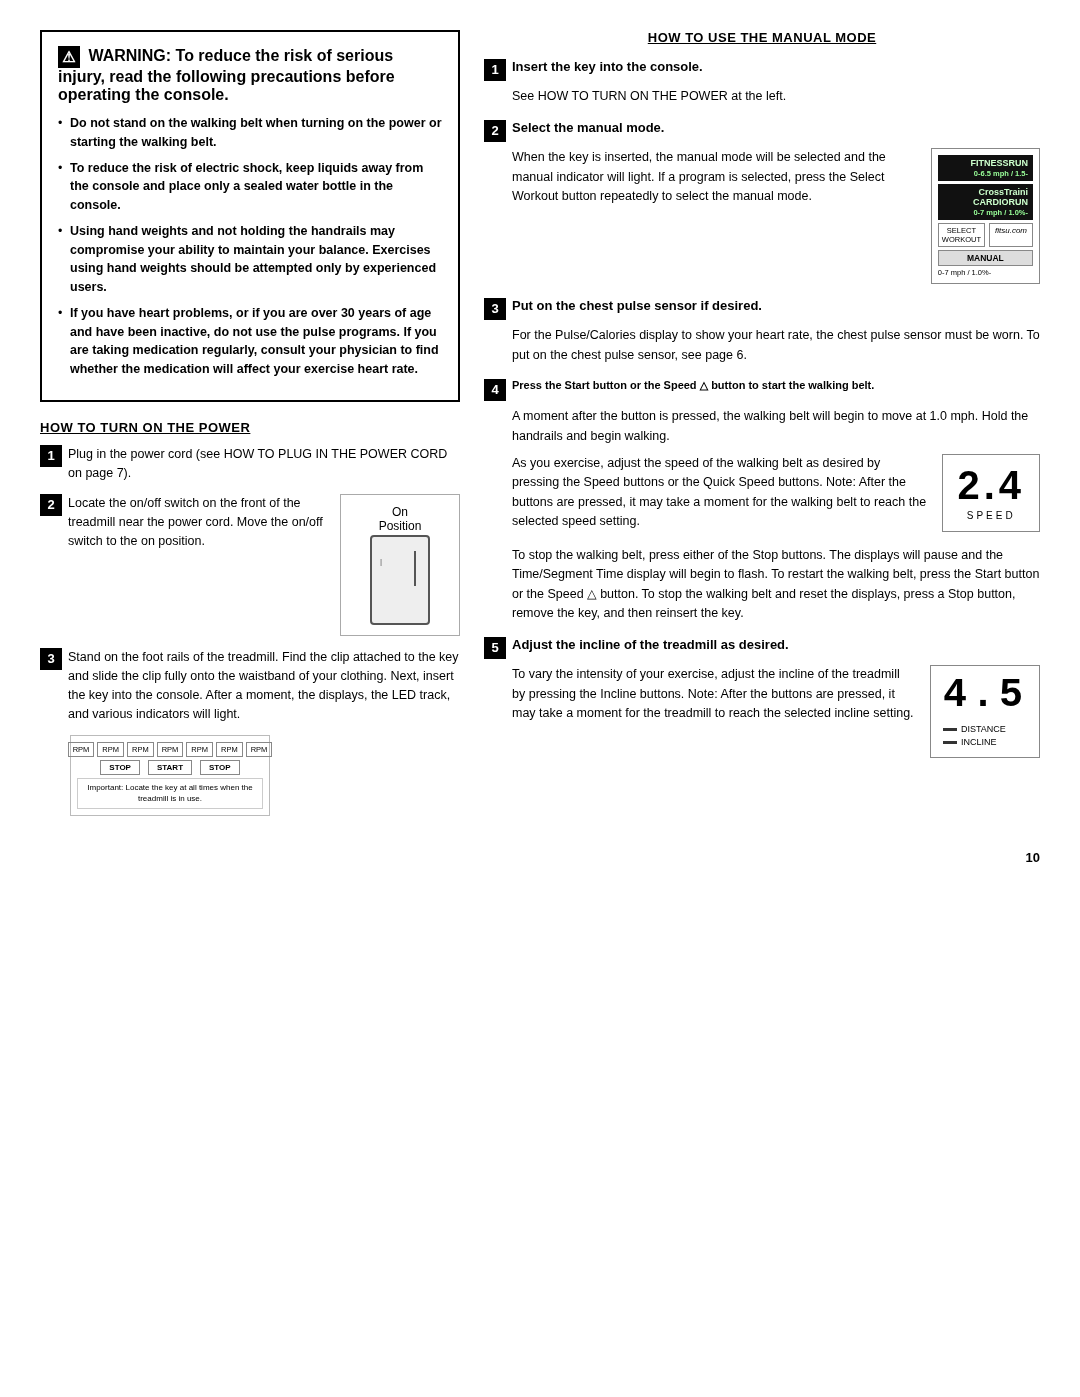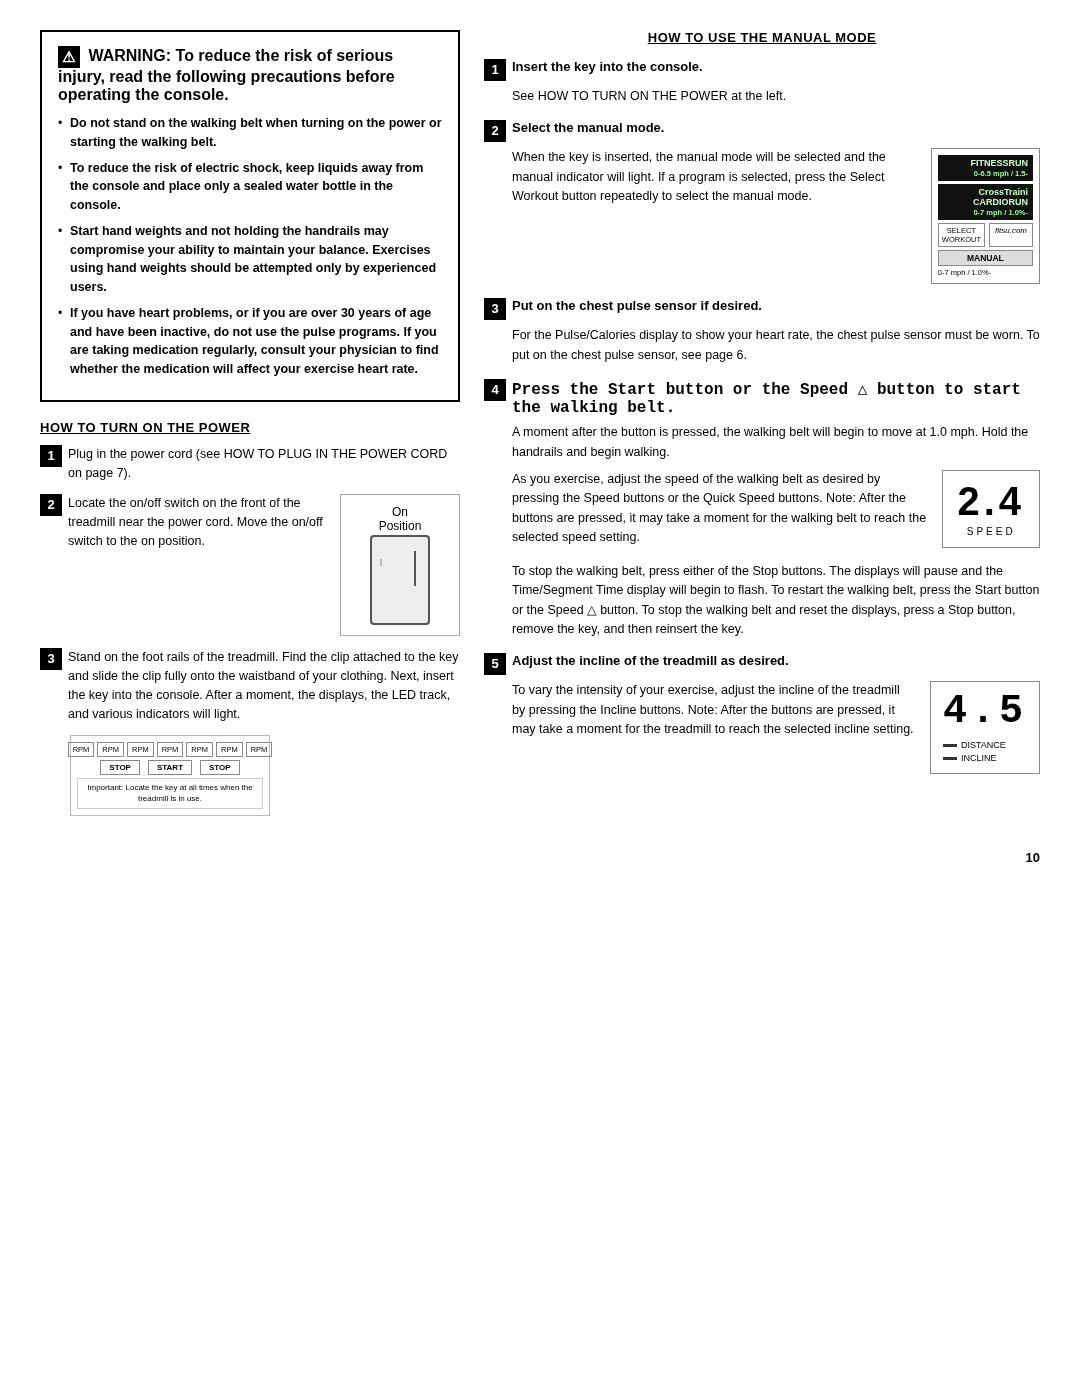--- a/index.html
+++ b/index.html
@@ -147,21 +147,21 @@
 
     <div class="warning-box">
       <div class="warning-title">
         <span class="warn-icon">⚠</span>
         <strong><span>WARNING:</span></strong><span> To reduce the risk of serious injury, read the following precautions before operating the console.</span>
       </div>
       <div class="warning-body">
         <ul class="bullet-list">
           <li><strong>Do not stand on the walking belt when turning on the power or starting the walking belt.</strong></li>
           <li><strong>To reduce the risk of electric shock, keep liquids away from the console and place only a sealed water bottle in the console.</strong></li>
-          <li><strong>Start hand weights and not holding the handrails may compromise your ability to maintain your balance. Exercises using hand weights should be attempted only by experienced users.</strong></li>
+          <li><strong>Using hand weights and not holding the handrails may compromise your ability to maintain your balance. Exercises using hand weights should be attempted only by experienced users.</strong></li>
           <li><strong>If you have heart problems, or if you are over 30 years of age and have been inactive, do not use the pulse programs. If you are taking medication regularly, consult your physician to find whether the medication will affect your exercise heart rate.</strong></li>
         </ul>
       </div>
     </div>
 
     <div>
       <div class="section-header">HOW TO TURN ON THE POWER</div>
 
       <div class="step">
         <div class="step-number">1</div>
@@ -261,21 +261,21 @@
         <div style="font-weight:bold;font-size:13px;">Put on the chest pulse sensor if desired.</div>
       </div>
       <div class="right-step-content" style="padding-left:28px;">
         For the Pulse/Calories display to show your heart rate, the chest pulse sensor must be worn. To put on the chest pulse sensor, see page 6.
       </div>
     </div>
 
     <div class="right-step">
       <div class="right-step-header">
         <div class="step-number">4</div>
-        <div style="font-weight:bold;font-size:16px;font-family:Liberation Mono, monospace;">Press the Start button or the Speed △ button to start the walking belt.</div>
+        <div style="font-weight:bold;font-size:11px;">Press the Start button or the Speed △ button to start the walking belt.</div>
       </div>
       <div style="padding-left:28px;">
         <div class="right-step-content">
           A moment after the button is pressed, the walking belt will begin to move at 1.0 mph. Hold the handrails and begin walking.
         </div>
         <div style="margin-top:8px;">
 
           <div style="float:right;margin-left:14px;margin-bottom:8px;border:1.5px solid #888;padding:10px 14px;text-align:center;min-width:95px;">
             <div style="font-size:40px;font-weight:900;font-family:Liberation Sans, sans-serif;letter-spacing:4px;line-height:1;">2.4</div>
             <div style="font-size:10px;letter-spacing:3px;margin-top:5px;">SPEED</div>

